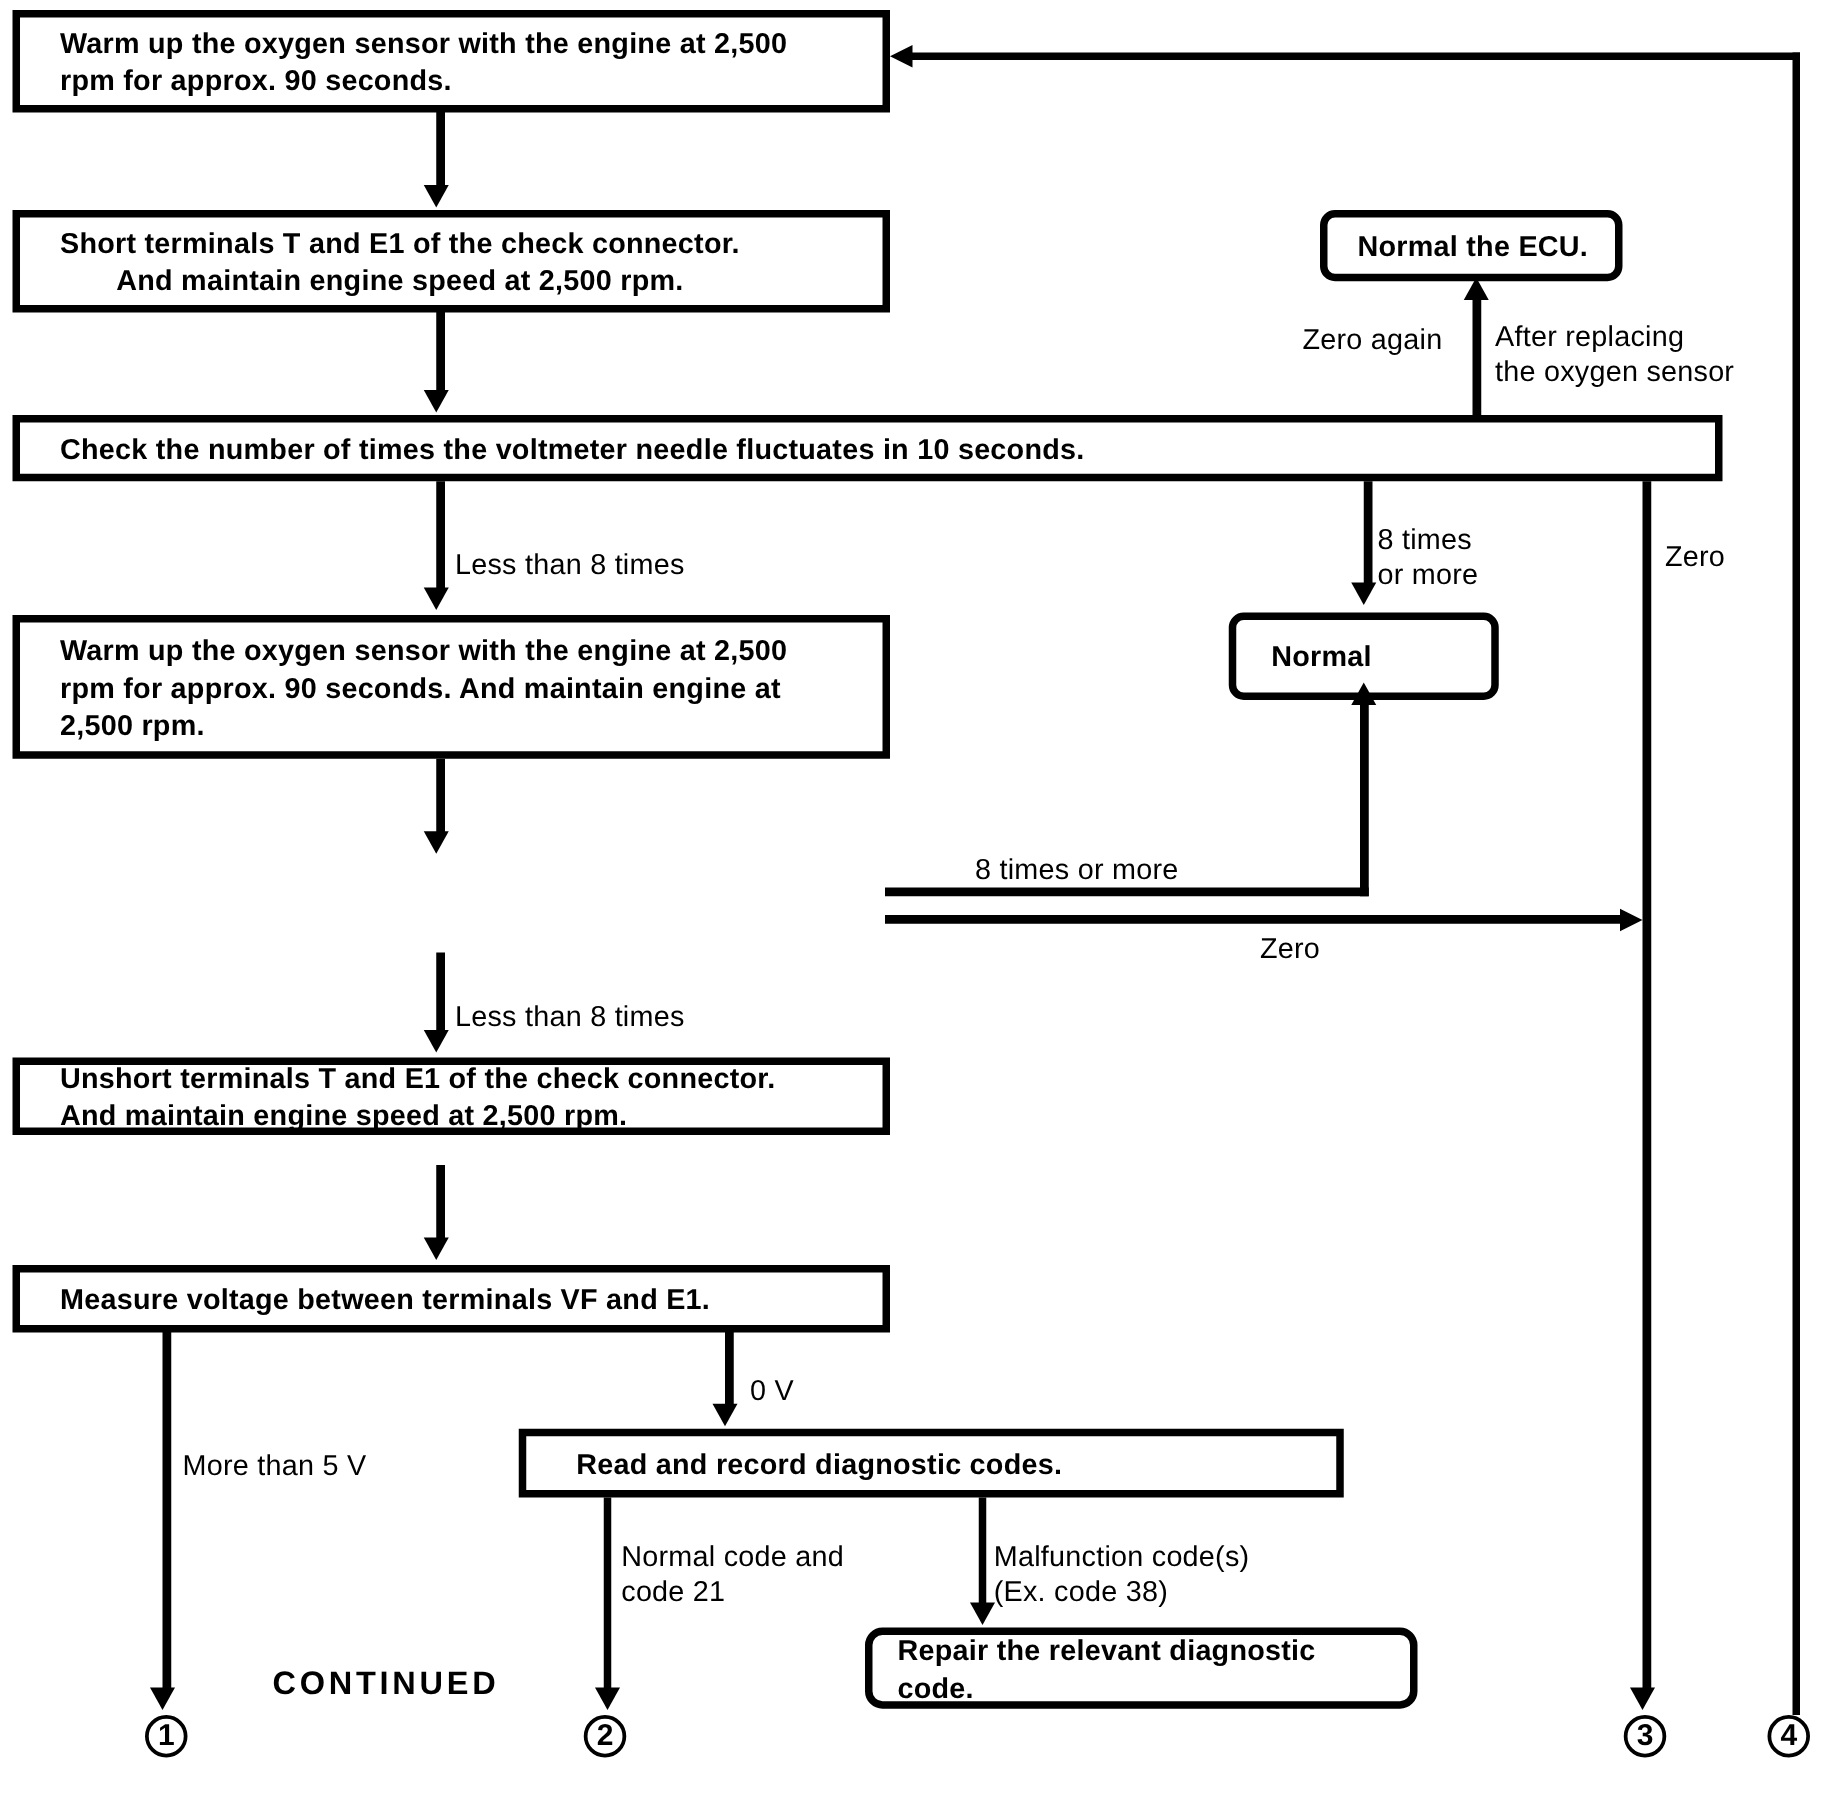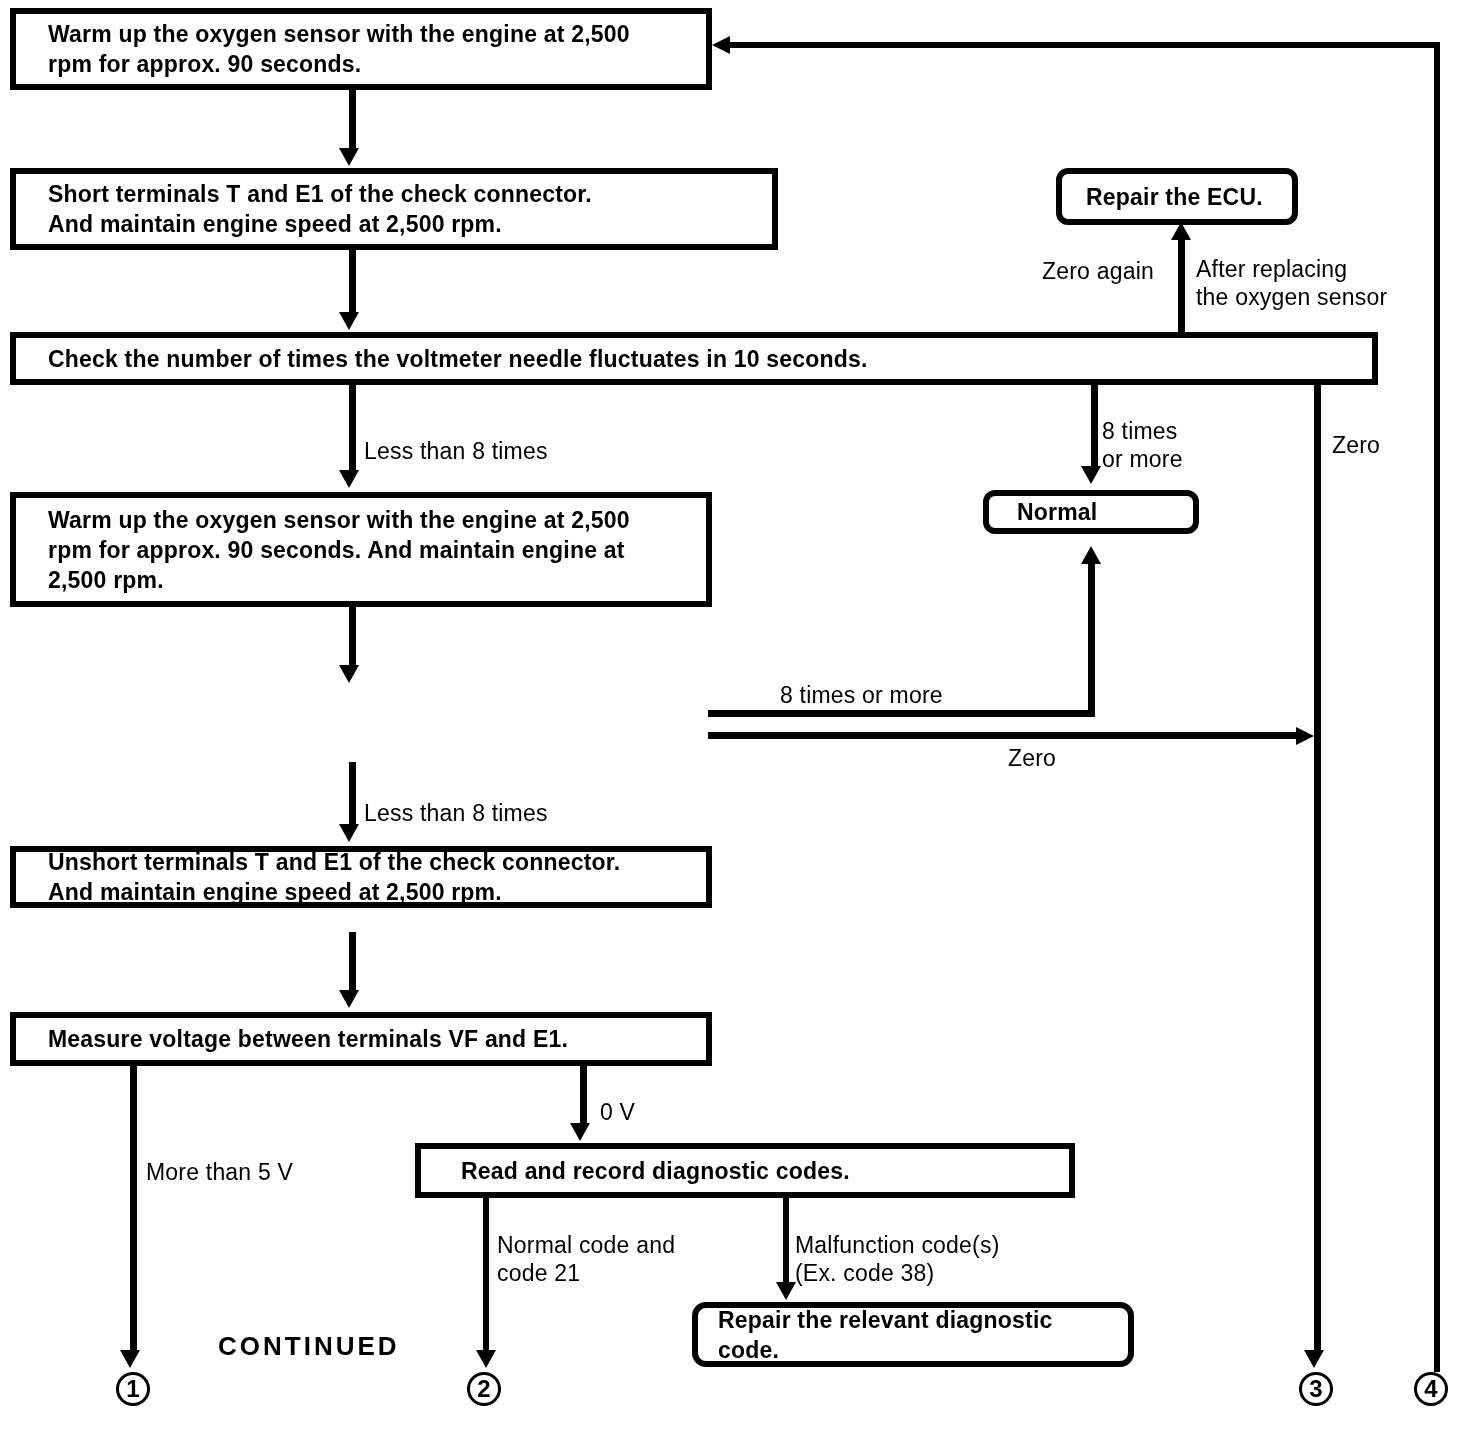--- a/index.html
+++ b/index.html
@@ -59,32 +59,32 @@
   }
 </style>
 </head>
 <body>
 
 <div id="canvas">
 
   <div class="node" style="left:10px;top:8px;width:702px;height:82px;">Warm up the oxygen sensor with the engine at 2,500
 rpm for approx. 90 seconds.</div>
 
-  <div class="node" style="left:10px;top:168px;width:768px;height:82px;">Short terminals T and E1 of the check connector.
+  <div class="node" style="left:10px;top:168px;width:702px;height:82px;text-align:center;">Short terminals T and E1 of the check connector.
 And maintain engine speed at 2,500 rpm.</div>
 
   <div class="node" style="left:10px;top:332px;width:1368px;height:53px;">Check the number of times the voltmeter needle fluctuates in 10 seconds.</div>
 
-  <div class="node terminal" style="left:1056px;top:168px;width:242px;height:57px;padding-left:24px;">Repair the ECU.</div>
+  <div class="node terminal" style="left:1056px;top:168px;width:242px;height:57px;padding-left:24px;">Normal the ECU.</div>
 
   <div class="node" style="left:10px;top:492px;width:702px;height:115px;">Warm up the oxygen sensor with the engine at 2,500
 rpm for approx. 90 seconds.  And maintain engine at
 2,500 rpm.</div>
 
-  <div class="node terminal" style="left:983px;top:490px;width:216px;height:44px;padding-left:28px;">Normal</div>
+  <div class="node terminal" style="left:983px;top:490px;width:216px;height:70px;padding-left:28px;">Normal</div>
 
 
   <div class="node" style="left:10px;top:846px;width:702px;height:62px;">Unshort terminals T and E1 of the check connector.
 And maintain engine speed at 2,500 rpm.</div>
 
   <div class="node" style="left:10px;top:1012px;width:702px;height:54px;">Measure voltage between terminals VF and E1.</div>
 
   <div class="node" style="left:415px;top:1143px;width:660px;height:55px;padding-left:40px;">Read and record diagnostic codes.</div>
 
   <div class="node terminal" style="left:692px;top:1302px;width:442px;height:65px;padding-left:20px;border-radius:14px;">Repair the relevant diagnostic code.</div>

